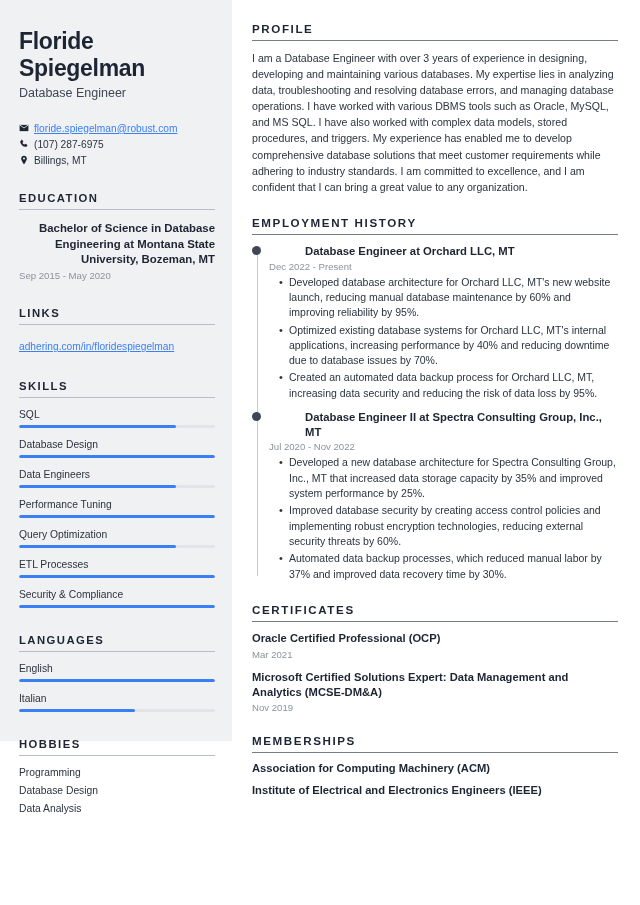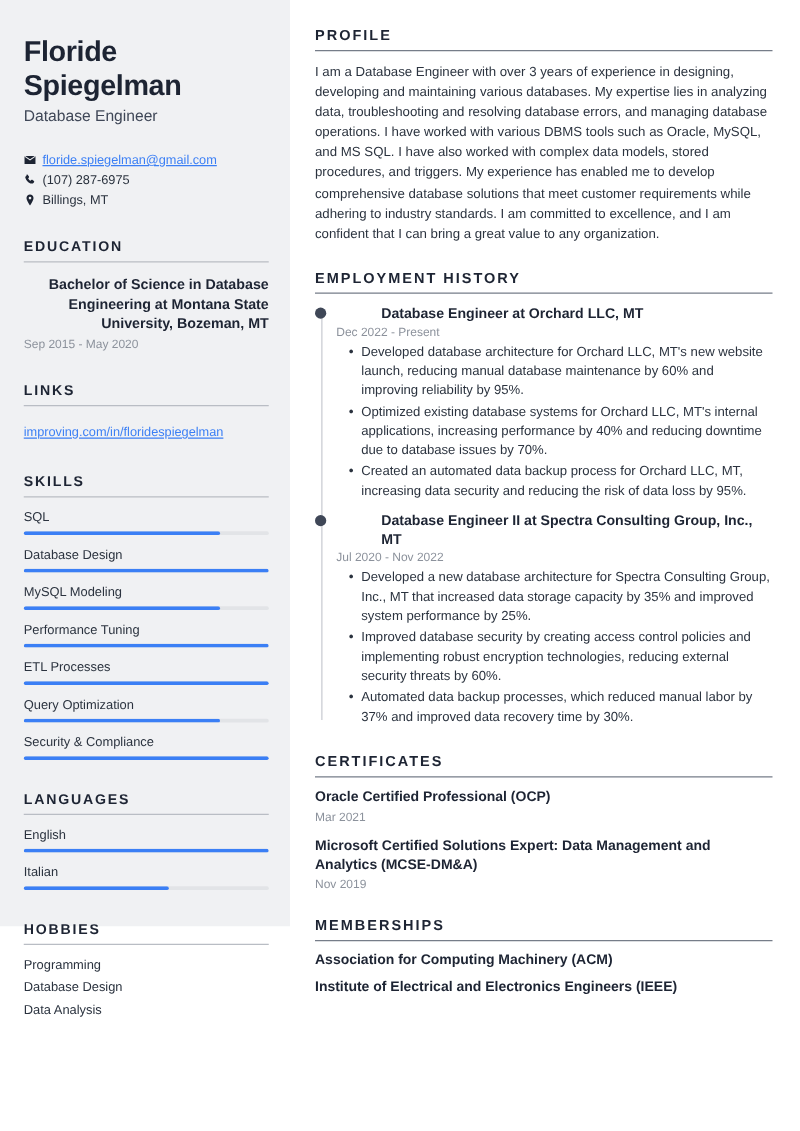--- a/index.html
+++ b/index.html
@@ -244,21 +244,21 @@
     </div>
 
     <div class="contact-list">
       <div class="contact-row">
         <span class="c-icon">
           <svg width="10" height="10" viewBox="0 0 16 16" fill="#1d2433">
             <path d="M1 3h14v10H1z" fill="#1d2433"></path>
             <path d="M1 3l7 5 7-5" stroke="#f0f1f3" stroke-width="1.3" fill="none"></path>
           </svg>
         </span>
-        <span class="contact-link">floride.spiegelman@gmail.com</span>
+        <span class="contact-link">floride.spiegelman@robust.com</span>
       </div>
       <div class="contact-row">
         <span class="c-icon">
           <svg width="10" height="10" viewBox="0 0 16 16" fill="#1d2433">
             <path d="M3.6 1.3c.5-.4 1.2-.3 1.6.2l1.5 2c.3.4.3 1-.1 1.4l-.8.7c-.2.2-.2.4-.1.6.5 1 1.6 2.1 2.6 2.6.2.1.4.1.6-.1l.7-.8c.4-.4 1-.4 1.4-.1l2 1.5c.5.4.6 1.1.2 1.6l-.9 1c-.5.6-1.3.8-2 .6C7 12.8 3.2 9 2 5.1c-.2-.7 0-1.5.6-2l1-.9z"></path>
           </svg>
         </span>
         <span class="contact-text">(107) 287-6975</span>
       </div>
       <div class="contact-row">
@@ -277,61 +277,61 @@
       <div class="sec-rule"></div>
       <div>
         <div class="edu-title">Bachelor of Science in Database Engineering at Montana State University, Bozeman, MT</div>
         <div class="edu-date">Sep 2015 - May 2020</div>
       </div>
     </section>
 
     <section class="side-section">
       <div class="sec-head">LINKS</div>
       <div class="sec-rule"></div>
-      <a class="link-item" href="#">improving.com/in/floridespiegelman</a>
+      <a class="link-item" href="#">adhering.com/in/floridespiegelman</a>
     </section>
 
     <section class="side-section">
       <div class="sec-head">SKILLS</div>
       <div class="sec-rule"></div>
       <div id="skills-list">
           <div class="bar-item">
             <div class="bar-label">SQL</div>
             <div class="bar-track">
               <div class="bar-fill" style="width: 80%;"></div>
             </div>
           </div>
           <div class="bar-item">
             <div class="bar-label">Database Design</div>
             <div class="bar-track">
               <div class="bar-fill" style="width: 100%;"></div>
             </div>
           </div>
           <div class="bar-item">
-            <div class="bar-label">MySQL Modeling</div>
+            <div class="bar-label">Data Engineers</div>
             <div class="bar-track">
               <div class="bar-fill" style="width: 80%;"></div>
             </div>
           </div>
           <div class="bar-item">
             <div class="bar-label">Performance Tuning</div>
             <div class="bar-track">
               <div class="bar-fill" style="width: 100%;"></div>
             </div>
           </div>
           <div class="bar-item">
+            <div class="bar-label">Query Optimization</div>
+            <div class="bar-track">
+              <div class="bar-fill" style="width: 80%;"></div>
+            </div>
+          </div>
+          <div class="bar-item">
             <div class="bar-label">ETL Processes</div>
             <div class="bar-track">
               <div class="bar-fill" style="width: 100%;"></div>
-            </div>
-          </div>
-          <div class="bar-item">
-            <div class="bar-label">Query Optimization</div>
-            <div class="bar-track">
-              <div class="bar-fill" style="width: 80%;"></div>
             </div>
           </div>
           <div class="bar-item">
             <div class="bar-label">Security &amp; Compliance</div>
             <div class="bar-track">
               <div class="bar-fill" style="width: 100%;"></div>
             </div>
           </div>
         </div>
     </section>

